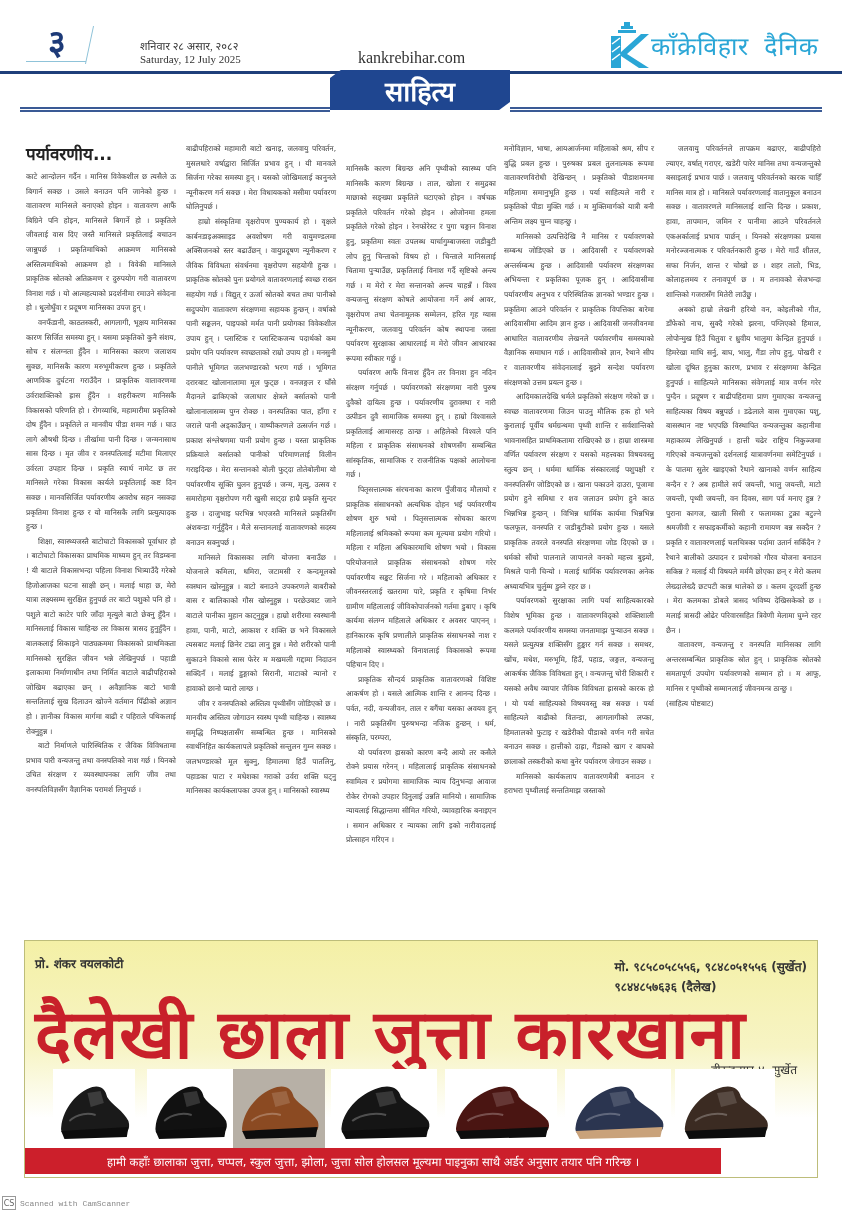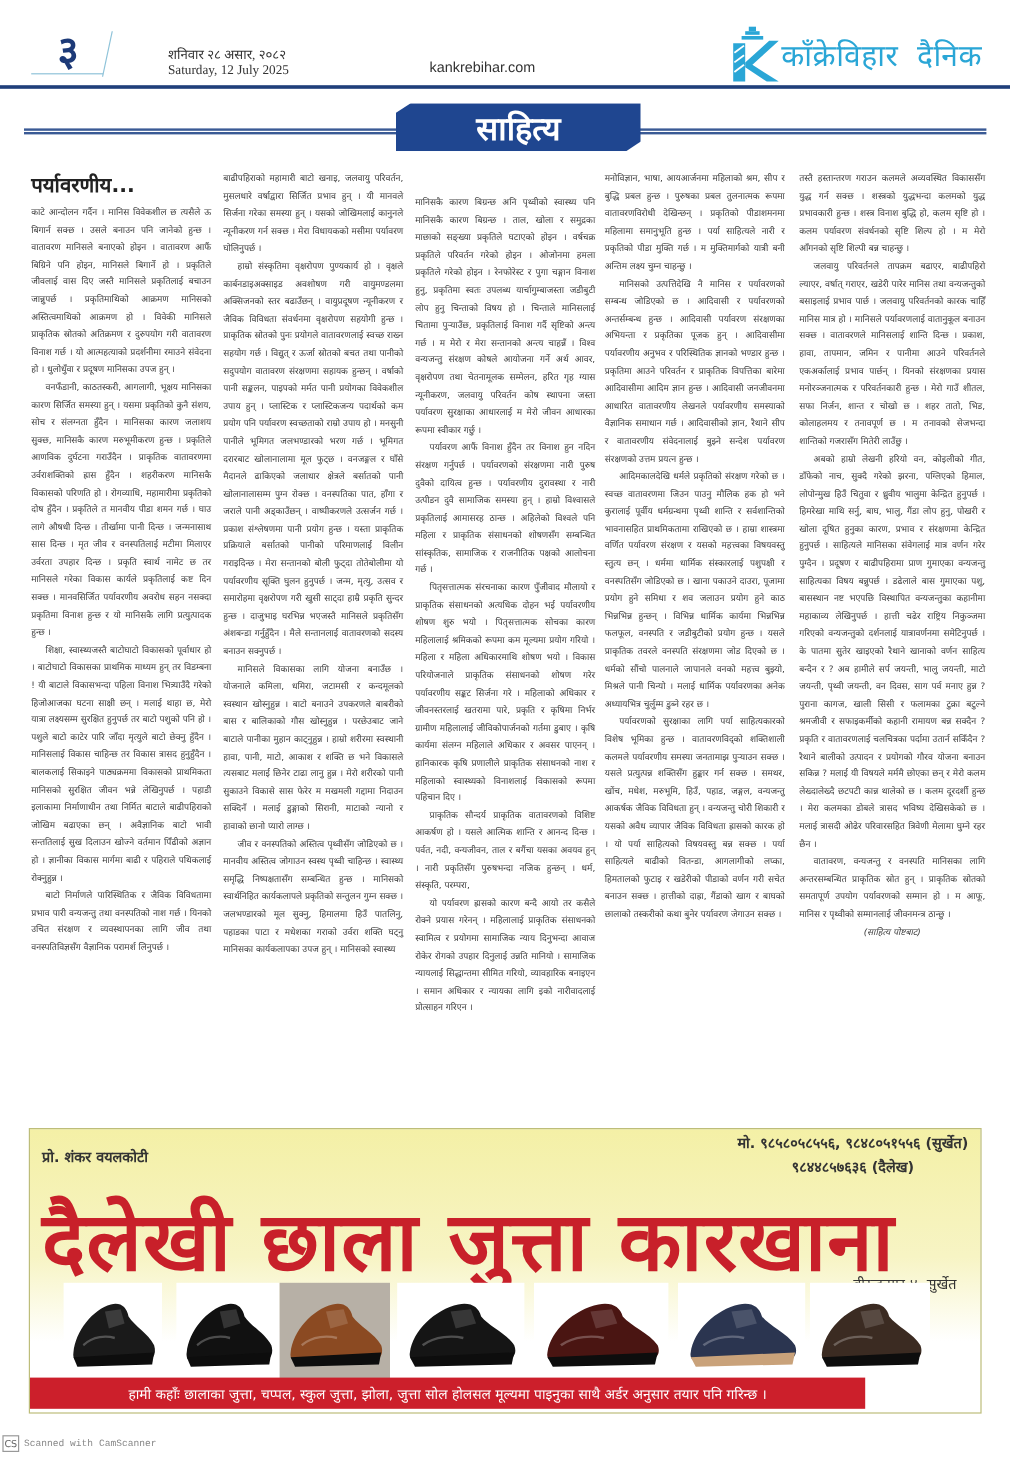--- a/index.html
+++ b/index.html
@@ -5,51 +5,51 @@
   * { box-sizing: border-box; margin: 0; padding: 0; }
   html, body { width: 842px; height: 1215px; background: #ffffff; overflow: hidden; }
   body { position: relative; font-family: "DejaVu Serif", serif; color: #2a2a2a; }
 
   
   .masthead { position: absolute; left: 0; top: 0; width: 842px; height: 72px; }
   .page-num { position: absolute; left: 26px; top: 22px; width: 60px; height: 40px; border-bottom: 1px solid #8fc3d9; }
   .page-num span { font-family: "DejaVu Sans", sans-serif; font-size: 34px; font-weight: bold; color: #1d3a78; position: absolute; left: 22px; top: -4px; }
   .page-num::after { content: ""; position: absolute; right: -4px; top: 4px; width: 1px; height: 38px; background: #8fc3d9; transform: skewX(-12deg); }
   .dateline { position: absolute; left: 140px; top: 40px; font-family: "Liberation Serif", serif; font-size: 11px; line-height: 13px; color: #333; }
-  .site-url { position: absolute; left: 358px; top: 49px; font-family: Liberation Sans, sans-serif; font-size: 12px; color: #333; }
+  .site-url { position: absolute; left: 358px; top: 49px; font-family: Liberation Serif, serif; font-size: 16px; color: #333; }
   .logo { position: absolute; left: 605px; top: 22px; width: 230px; height: 48px; }
   .logo-mark { position: absolute; left: 0; top: 0; width: 44px; height: 48px; }
   .logo-text { position: absolute; left: 46px; top: 6px; font-family: Liberation Mono, monospace; font-size: 25px; color: #2aa6d6; letter-spacing: 0.5px; }
   .masthead-rule { position: absolute; left: 0; top: 71px; width: 842px; height: 3px; background: #1f3f7a; }
 
   
   .section-bar { position: absolute; left: 20px; top: 99px; width: 802px; height: 22px; }
   .section-bar .rule { position: absolute; top: 8px; height: 5px; border-top: 2px solid #3a5a95; border-bottom: 2px solid #3a5a95; }
   .section-bar .rule.l { left: 0; width: 310px; }
   .section-bar .rule.r { left: 490px; width: 312px; }
-  .section-tab { position: absolute; left: 330px; top: 86px; width: 204px; height: 40px; background: #1f4690; clip-path: polygon(6% 0, 100% 0, 100% 80%, 94% 100%, 0 100%, 0 20%); display: flex; align-items: center; justify-content: center; }
+  .section-tab { position: absolute; left: 330px; top: 70px; width: 180px; height: 40px; background: #1f4690; clip-path: polygon(6% 0, 100% 0, 100% 80%, 94% 100%, 0 100%, 0 20%); display: flex; align-items: center; justify-content: center; }
   .section-tab span { font-family: "DejaVu Sans", sans-serif; font-size: 27px; color: #ffffff; font-weight: bold; }
 
   
   .article { position: absolute; left: 26px; top: 142px; width: 798px; height: 765px; }
   .headline { position: absolute; left: 0; top: 0; font-family: "DejaVu Sans", sans-serif; font-size: 17px; font-weight: bold; color: #222; }
   .col { position: absolute; top: 0; width: 150px; font-family: "DejaVu Sans", sans-serif; font-size: 7.4px; line-height: 14.6px; color: #3a3a3a; text-align: justify; }
   .col p { text-indent: 12px; }
   .col p.noindent { text-indent: 0; }
   .col1 { left: 0; top: 28px; }
   .col2 { left: 160px; }
   .col3 { left: 320px; margin-top: 20px; }
   .col4 { left: 478px; }
   .col5 { left: 640px; width: 155px; }
-  .source-note { text-align: center; text-indent: 0 !important; font-style: italic; }
+  .source-note { text-align: left; text-indent: 0 !important; }
 
   
   .ad { position: absolute; left: 24px; top: 940px; width: 794px; height: 238px; border: 1px solid #bdbd7a; background: linear-gradient(#f4f0a6 0%, #f7f4c4 45%, #ffffff 75%); overflow: hidden; }
   .ad-prop { position: absolute; left: 10px; top: 14px; font-family: "DejaVu Sans", sans-serif; font-size: 12px; font-weight: bold; color: #333; }
-  .ad-phones { position: absolute; right: 10px; top: 2px; text-align: center; font-family: "DejaVu Sans", sans-serif; font-size: 12px; font-weight: bold; color: #333; line-height: 20px; }
+  .ad-phones { position: absolute; right: 10px; top: 16px; text-align: left; font-family: "DejaVu Sans", sans-serif; font-size: 12px; font-weight: bold; color: #333; line-height: 20px; }
   .ad-title { position: absolute; left: 10px; top: 44px; font-family: "DejaVu Sans", sans-serif; font-size: 68px; font-weight: bold; color: #c8202a; letter-spacing: 1px; white-space: nowrap; }
   .ad-address { position: absolute; right: 20px; top: 120px; font-family: "DejaVu Sans", sans-serif; font-size: 12px; color: #333; }
   .shoes { position: absolute; left: 28px; top: 128px; width: 742px; height: 88px; }
   .shoe { position: absolute; top: 0; height: 80px; background: #ffffff; }
   .shoe svg { width: 100%; height: 100%; display: block; }
   .ad-strip { position: absolute; left: 0; top: 207px; width: 696px; height: 26px; background: #cc1f2b; display: flex; align-items: center; justify-content: center; }
   .ad-strip span { font-family: "DejaVu Sans", sans-serif; font-size: 11.5px; color: #ffffff; }
 
   
   .scanner { position: absolute; left: 2px; top: 1196px; display: flex; align-items: center; gap: 4px; }
@@ -115,24 +115,24 @@
     <p>पितृसत्तात्मक संरचनाका कारण पुँजीवाद मौलायो र प्राकृतिक संसाधनको अत्यधिक दोहन भई पर्यावरणीय शोषण शुरु भयो । पितृसत्तात्मक सोचका कारण महिलालाई श्रमिकको रूपमा कम मूल्यमा प्रयोग गरियो । महिला र महिला अधिकारमाथि शोषण भयो । विकास परियोजनाले प्राकृतिक संसाधनको शोषण गरेर पर्यावरणीय सङ्कट सिर्जना गरे । महिलाको अधिकार र जीवनस्तरलाई खतरामा पारे, प्रकृति र कृषिमा निर्भर ग्रामीण महिलालाई जीविकोपार्जनको गर्तमा डुबाए । कृषि कार्यमा संलग्न महिलाले अधिकार र अवसर पाएनन् । हानिकारक कृषि प्रणालीले प्राकृतिक संसाधनको नाश र महिलाको स्वास्थ्यको विनाशलाई विकासको रूपमा पहिचान दिए ।</p>
     <p>प्राकृतिक सौन्दर्य प्राकृतिक वातावरणको विशिष्ट आकर्षण हो । यसले आत्मिक शान्ति र आनन्द दिन्छ । पर्वत, नदी, वन्यजीवन, ताल र बगैंचा यसका अवयव हुन् । नारी प्रकृतिसँग पुरुषभन्दा नजिक हुन्छन् । धर्म, संस्कृति, परम्परा,</p>
     <p>यो पर्यावरण ह्रासको कारण बन्दै आयो तर कसैले रोक्ने प्रयास गरेनन् । महिलालाई प्राकृतिक संसाधनको स्वामित्व र प्रयोगमा सामाजिक न्याय दिनुभन्दा आवाज रोकेर रोगको उपहार दिनुलाई उन्नति मानियो । सामाजिक न्यायलाई सिद्धान्तमा सीमित गरियो, व्यावहारिक बनाइएन । समान अधिकार र न्यायका लागि इको नारीवादलाई प्रोत्साहन गरिएन ।</p>
   </div>
 
   <div class="col col4">
     <p class="noindent">मनोविज्ञान, भाषा, आयआर्जनमा महिलाको श्रम, सीप र बुद्धि प्रबल हुन्छ । पुरुषका प्रबल तुलनात्मक रूपमा वातावरणविरोधी देखिन्छन् । प्रकृतिको पीडाशमनमा महिलामा समानुभूति हुन्छ । पर्या साहित्यले नारी र प्रकृतिको पीडा मुक्ति गर्छ । म मुक्तिमार्गको यात्री बनी अन्तिम लक्ष्य चुम्न चाहन्छु ।</p>
     <p>मानिसको उत्पत्तिदेखि नै मानिस र पर्यावरणको सम्बन्ध जोडिएको छ । आदिवासी र पर्यावरणको अन्तर्सम्बन्ध हुन्छ । आदिवासी पर्यावरण संरक्षणका अभियन्ता र प्रकृतिका पूजक हुन् । आदिवासीमा पर्यावरणीय अनुभव र परिस्थितिक ज्ञानको भण्डार हुन्छ । प्रकृतिमा आउने परिवर्तन र प्राकृतिक विपत्तिका बारेमा आदिवासीमा आदिम ज्ञान हुन्छ । आदिवासी जनजीवनमा आधारित वातावरणीय लेखनले पर्यावरणीय समस्याको वैज्ञानिक समाधान गर्छ । आदिवासीको ज्ञान, रैथाने सीप र वातावरणीय संवेदनालाई बुझ्ने सन्देश पर्यावरण संरक्षणको उत्तम प्रयत्न हुन्छ ।</p>
     <p>आदिमकालदेखि धर्मले प्रकृतिको संरक्षण गरेको छ । स्वच्छ वातावरणमा जिउन पाउनु मौलिक हक हो भने कुरालाई पूर्वीय धर्मग्रन्थमा पृथ्वी शान्ति र सर्वशान्तिको भावनासहित प्राथमिकतामा राखिएको छ । हाम्रा शास्त्रमा वर्णित पर्यावरण संरक्षण र यसको महत्त्वका विषयवस्तु स्तुत्य छन् । धर्ममा धार्मिक संस्कारलाई पशुपक्षी र वनस्पतिसँग जोडिएको छ । खाना पकाउने दाउरा, पूजामा प्रयोग हुने समिधा र शव जलाउन प्रयोग हुने काठ भिन्नभिन्न हुन्छन् । विभिन्न धार्मिक कार्यमा भिन्नभिन्न फलफूल, वनस्पति र जडीबुटीको प्रयोग हुन्छ । यसले प्राकृतिक तवरले वनस्पति संरक्षणमा जोड दिएको छ । धर्मको सौंचो पालनाले जापानले वनको महत्त्व बुझ्यो, मिश्रले पानी चिन्यो । मलाई धार्मिक पर्यावरणका अनेक अध्यायभित्र चुर्लुम्म डुब्ने रहर छ ।</p>
     <p>पर्यावरणको सुरक्षाका लागि पर्या साहित्यकारको विशेष भूमिका हुन्छ । वातावरणविद्को शक्तिशाली कलमले पर्यावरणीय समस्या जनतामाझ पुर्‍याउन सक्छ । यसले प्रत्युत्पन्न शक्तिसँग हुङ्कार गर्न सक्छ । समथर, खोंच, मधेश, मरुभूमि, हिउँ, पहाड, जङ्गल, वन्यजन्तु आकर्षक जैविक विविधता हुन् । वन्यजन्तु चोरी शिकारी र यसको अवैध व्यापार जैविक विविधता ह्रासको कारक हो । यो पर्या साहित्यको विषयवस्तु बन्न सक्छ । पर्या साहित्यले बाढीको वितन्डा, आगलागीको लप्का, हिमतालको फुटाइ र खडेरीको पीडाको वर्णन गरी सचेत बनाउन सक्छ । हात्तीको दाह्रा, गैंडाको खाग र बाघको छालाको तस्करीको कथा बुनेर पर्यावरण जेगाउन सक्छ ।</p>
+    <p>मानिसको कार्यकलाप वातावरणमैत्री बनाउन र हराभरा पृथ्वीलाई सन्ततिमाझ जस्ताको</p>
   </div>
 
   <div class="col col5">
-    <p class="noindent">तस्तै हस्तान्तरण गराउन कलमले अव्यवस्थित विकाससँग युद्ध गर्न सक्छ । शस्त्रको युद्धभन्दा कलमको युद्ध प्रभावकारी हुन्छ । शस्त्र विनाश बुद्धि हो, कलम सृष्टि हो । कलम पर्यावरण संवर्धनको सृष्टि शिल्प हो । म मेरो आँगनको सृष्टि शिल्पी बन्न चाहन्छु ।</p>
     <p>जलवायु परिवर्तनले तापक्रम बढाएर, बाढीपहिरो ल्याएर, वर्षात् गराएर, खडेरी पारेर मानिस तथा वन्यजन्तुको बसाइलाई प्रभाव पार्छ । जलवायु परिवर्तनको कारक चाहिँ मानिस मात्र हो । मानिसले पर्यावरणलाई वातानुकूल बनाउन सक्छ । वातावरणले मानिसलाई शान्ति दिन्छ । प्रकाश, हावा, तापमान, जमिन र पानीमा आउने परिवर्तनले एकअर्कालाई प्रभाव पार्छन् । यिनको संरक्षणका प्रयास मनोरञ्जनात्मक र परिवर्तनकारी हुन्छ । मेरो गाउँ शीतल, सफा निर्जन, शान्त र चोखो छ । शहर तातो, भिड, कोलाहलमय र तनावपूर्ण छ । म तनावको सेजभन्दा शान्तिको गजरासँग मितेरी लाउँछु ।</p>
     <p>अबको हाम्रो लेखनी हरियो वन, कोइलीको गीत, डाँफेको नाच, सुक्दै गरेको झरना, पग्लिएको हिमाल, लोपोन्मुख हिउँ चितुवा र ध्रुवीय भालुमा केन्द्रित हुनुपर्छ । हिमरेखा माथि सर्नु, बाघ, भालु, गैंडा लोप हुनु, पोखरी र खोला दूषित हुनुका कारण, प्रभाव र संरक्षणमा केन्द्रित हुनुपर्छ । साहित्यले मानिसका संवेगलाई मात्र वर्णन गरेर पुग्दैन । प्रदूषण र बाढीपहिरामा प्राण गुमाएका वन्यजन्तु साहित्यका विषय बन्नुपर्छ । डढेलाले बास गुमाएका पशु, बासस्थान नष्ट भएपछि विस्थापित वन्यजन्तुका कहानीमा महाकाव्य लेखिनुपर्छ । हात्ती चढेर राष्ट्रिय निकुञ्जमा गरिएको वन्यजन्तुको दर्शनलाई यात्रावर्णनमा समेटिनुपर्छ । के पातमा सुतेर खाइएको रैथाने खानाको वर्णन साहित्य बन्दैन र ? अब हामीले सर्प जयन्ती, भालु जयन्ती, माटो जयन्ती, पृथ्वी जयन्ती, वन दिवस, साग पर्व मनाए हुन्न ? पुराना कागज, खाली सिसी र फलामका टुक्रा बटुल्ने श्रमजीवी र सफाइकर्मीको कहानी रामायण बन्न सक्दैन ? प्रकृति र वातावरणलाई चलचित्रका पर्दामा उतार्न सकिँदैन ? रैथाने बालीको उत्पादन र प्रयोगको गौरव योजना बनाउन सकिन्न ? मलाई यी विषयले मर्ममै छोएका छन् र मेरो कलम लेख्दालेख्दै छटपटी कान्न थालेको छ । कलम दूरदर्शी हुन्छ । मेरा कलमका डोबले त्रासद भविष्य देखिसकेको छ । मलाई त्रासदी ओढेर परिवारसहित त्रिवेणी मेलामा घुम्ने रहर छैन ।</p>
     <p>वातावरण, वन्यजन्तु र वनस्पति मानिसका लागि अन्तरसम्बन्धित प्राकृतिक स्रोत हुन् । प्राकृतिक स्रोतको समतापूर्ण उपयोग पर्यावरणको सम्मान हो । म आफू, मानिस र पृथ्वीको सम्मानलाई जीवनमन्त्र ठान्छु ।</p>
     <p class="source-note">(साहित्य पोष्टबाट)</p>
   </div>
 </div>
 
 <div class="ad">
   <div class="ad-prop">प्रो. शंकर वयलकोटी</div>
   <div class="ad-phones">

